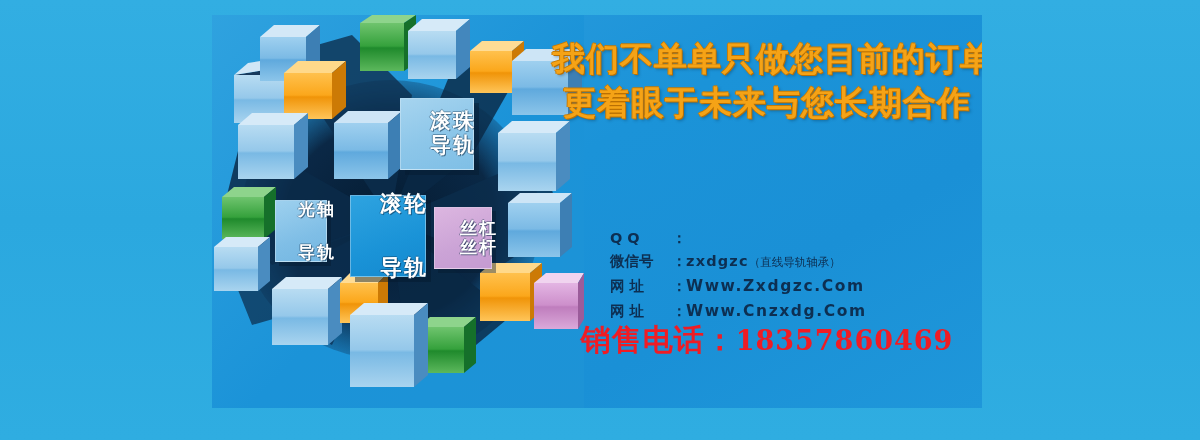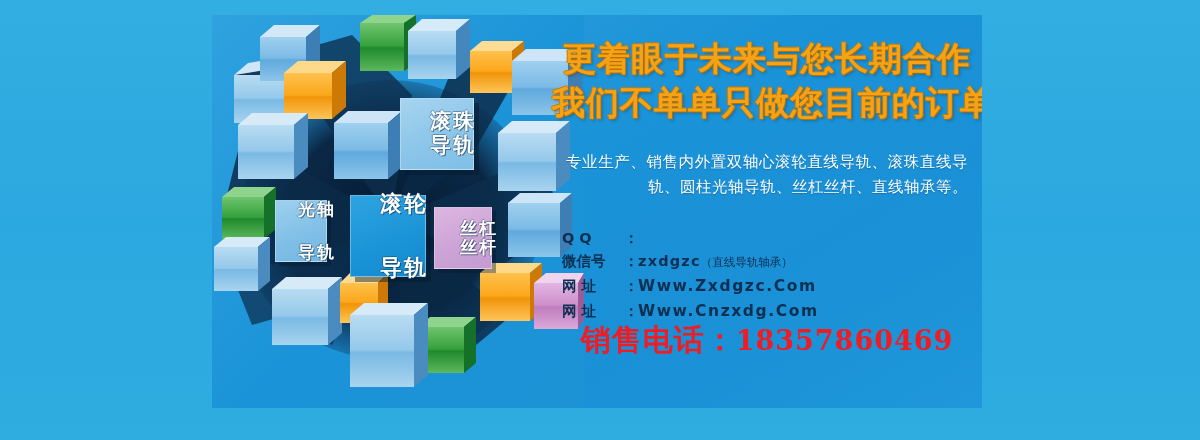--- a/index.html
+++ b/index.html
@@ -141,20 +141,21 @@
     top: 212px;
     width: 420px;
     color: #0d2f52;
     font-size: 14.5px;
     line-height: 1.62;
   }
   .contact-row {
     display: flex;
     align-items: baseline;
     white-space: nowrap;
+    margin-left: 48px;
   }
   .c-label {
     display: inline-block;
     width: 62px;
     font-weight: bold;
     letter-spacing: 0;
   }
   .c-sep {
     display: inline-block;
     width: 14px;
@@ -390,25 +391,24 @@
       </div>
       <div class="label-box lb-sigang">
         <span>丝杠</span>
         <span>丝杆</span>
       </div>
     </div>
 
     <div class="text-col">
 
       <div class="headline">
+        <span class="hl-line">我们不单单只做您目前的订单</span>
         <span class="hl-line">更着眼于未来与您长期合作</span>
-        <span class="hl-line">我们不单单只做您目前的订单</span>
-      </div>
-
-      <div class="desc">专业生产、销售内外置双轴心滚轮直线导轨、滚珠直线导轨、圆柱光轴导轨、丝杠丝杆、直线轴承等。</div>
+      </div>
+
 
       <div class="contact">
         <div class="contact-row">
           <span class="c-label">Q    Q</span>
           <span class="c-sep">：</span>
         </div>
         <div class="contact-row">
           <span class="c-label">微信号</span>
           <span class="c-sep">：</span>
           <span class="c-value">zxdgzc</span>

